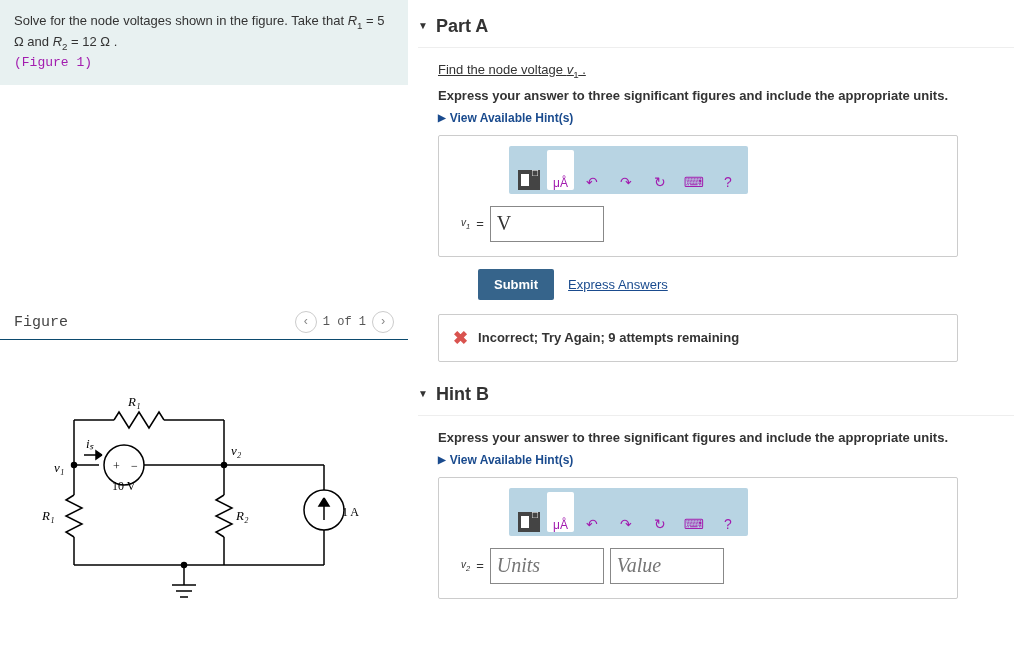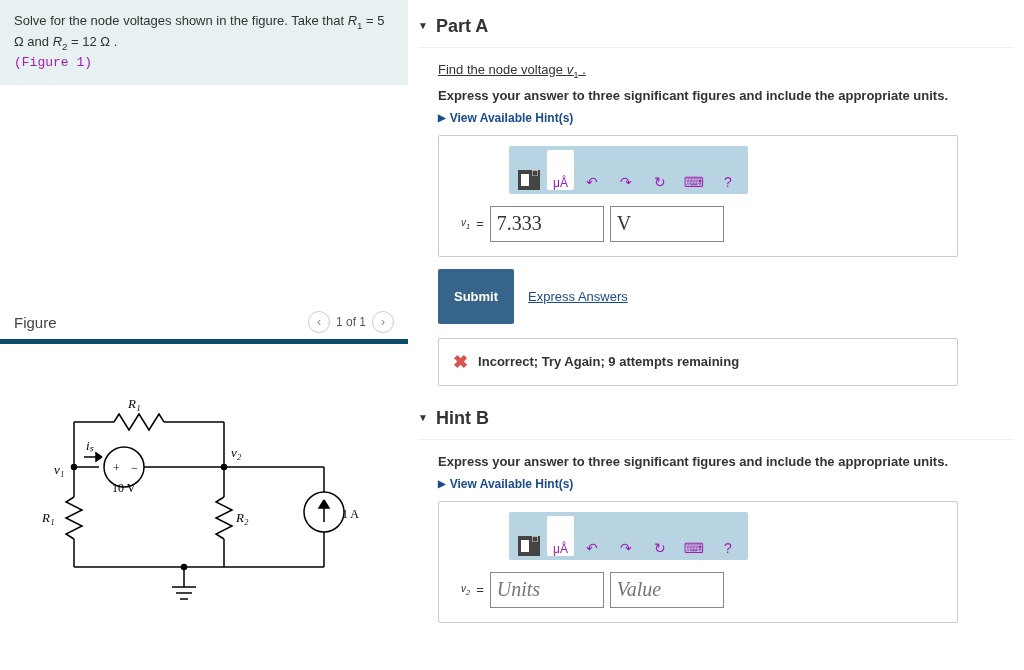--- a/index.html
+++ b/index.html
@@ -31,21 +31,22 @@
     line-height: 1.45;
   }
   .problem-statement .math-i { font-style: italic; }
   .fig-link { color: #a21caf; font-family: Liberation Mono, monospace; }
   .spacer { flex: 0 0 220px; }
   .figure-header {
     display: flex;
     align-items: center;
     justify-content: space-between;
     padding: 6px 14px;
-    border-bottom: 5px solid #0c4a6e;
+    border-bottom: 1px solid #0c4a6e;
+    font-family: Liberation Mono, monospace;
   }
   .figure-header .title { font-size: 15px; color:#444;}
   .pager {
     display: flex;
     align-items: center;
     gap: 6px;
     font-size: 12px;
     color: #555;
   }
   .pager .circ-btn {
@@ -156,25 +157,26 @@
     width: 100px;
     height: 26px;
     color:#333;
   }
   .ans-input.placeholder { color:#999; font-style:italic;}
   .submit-row { display:flex; align-items:center; gap:14px; margin-bottom:14px;}
   .submit-btn {
     background:#36648b;
     color:#fff;
     border:none;
-    padding:20px 16px;
+    padding:8px 16px;
     font-size:13px;
     font-weight:bold;
     border-radius:2px;
     cursor:pointer;
+    margin-left:40px;
   }
   .prev-link {
     color:#1a4b8e;
     text-decoration:underline;
     font-size:13px;
     cursor:pointer;
   }
   .feedback {
     border:1px solid #ccc;
     border-radius:2px;
@@ -321,21 +323,20 @@
           <div class="tb-btn">
               <span>⌨</span>
             </div>
           <div class="tb-btn">
               <span>?</span>
             </div>
         </div>
         <div class="ans-row">
           <span class="ans-label"><span style="font-style:italic">v</span><span class="math-sub">1</span></span>
           <span class="ans-eq"> = </span>
-          <input class="ans-input" value="7.333" style="">
           <input class="ans-input" value="V" style="">
         </div>
       </div>
 
       <div class="submit-row">
         <button class="submit-btn">Submit</button>
         <span class="prev-link">Express Answers</span>
       </div>
 
       <div class="feedback">

